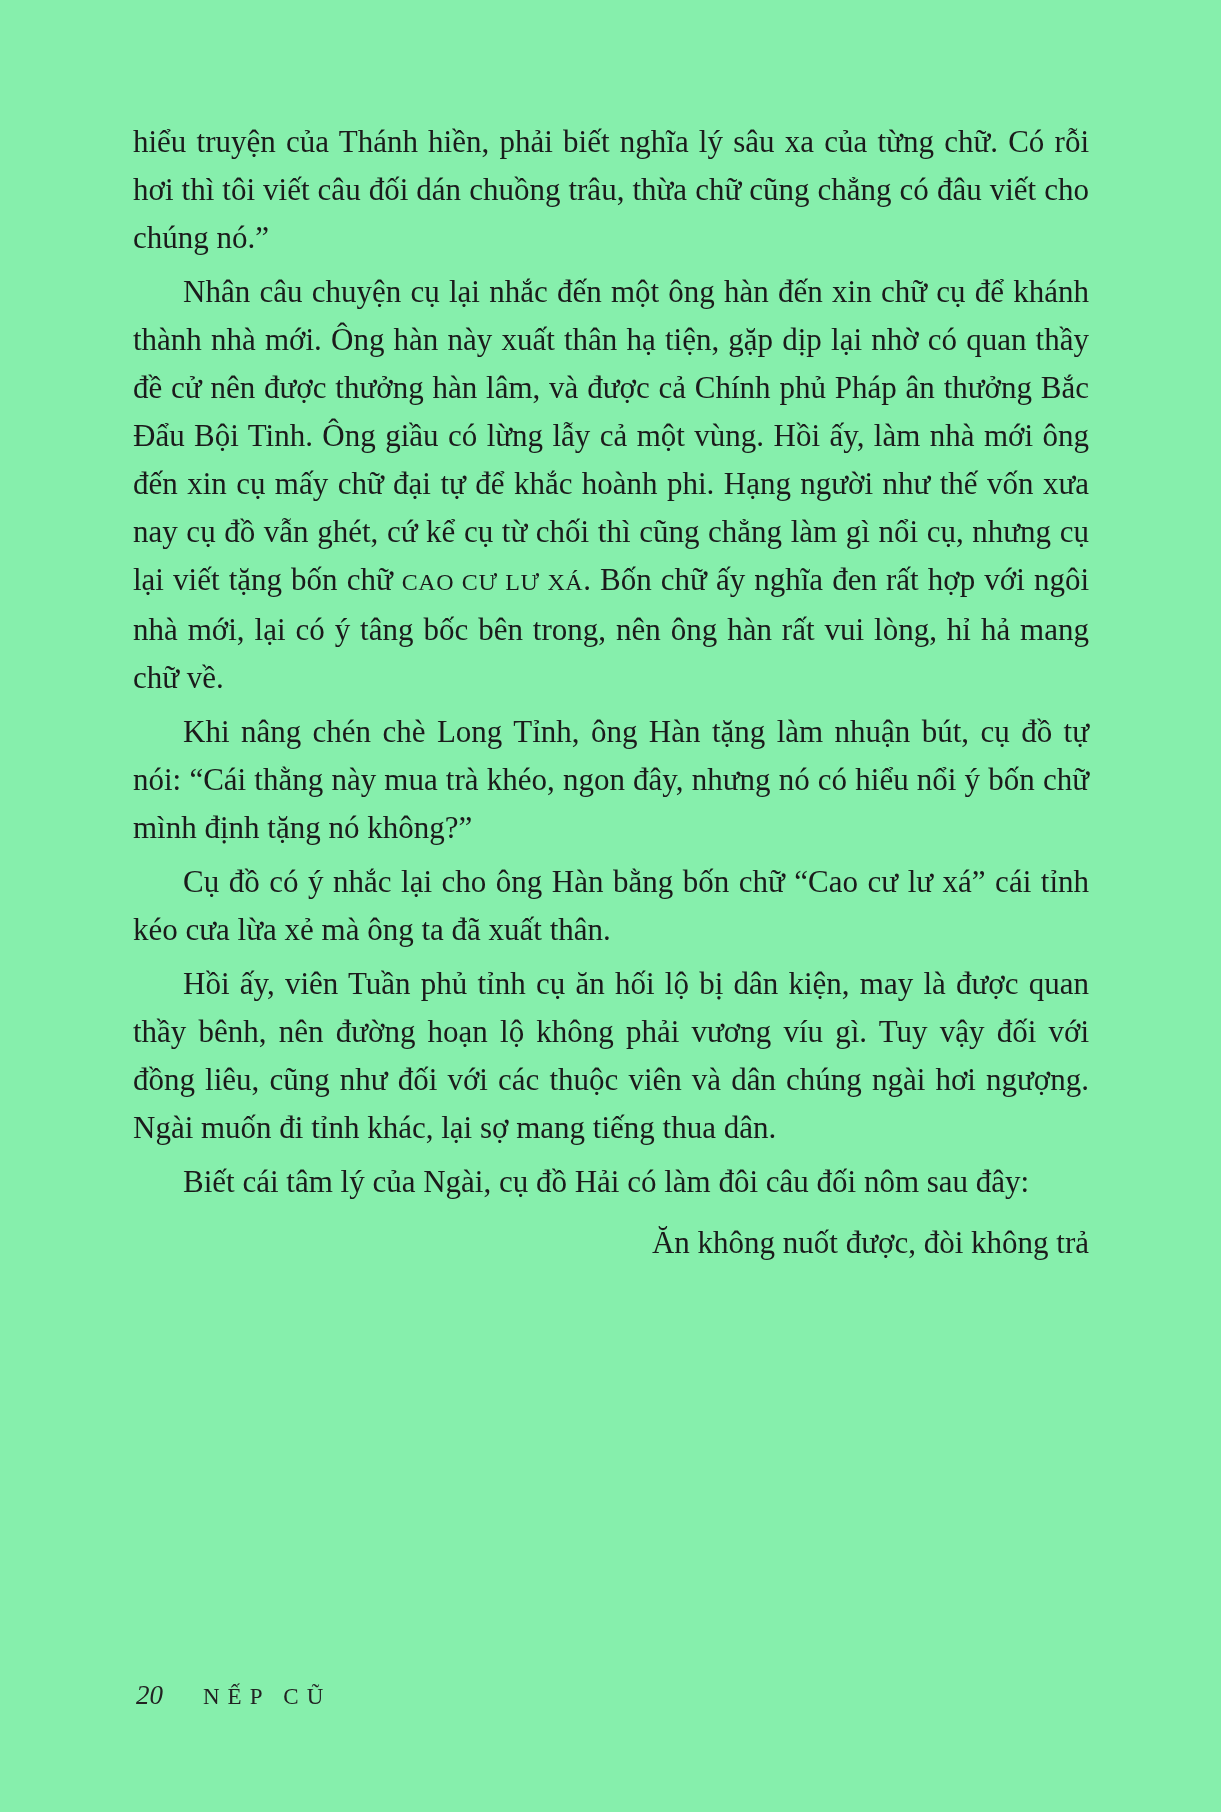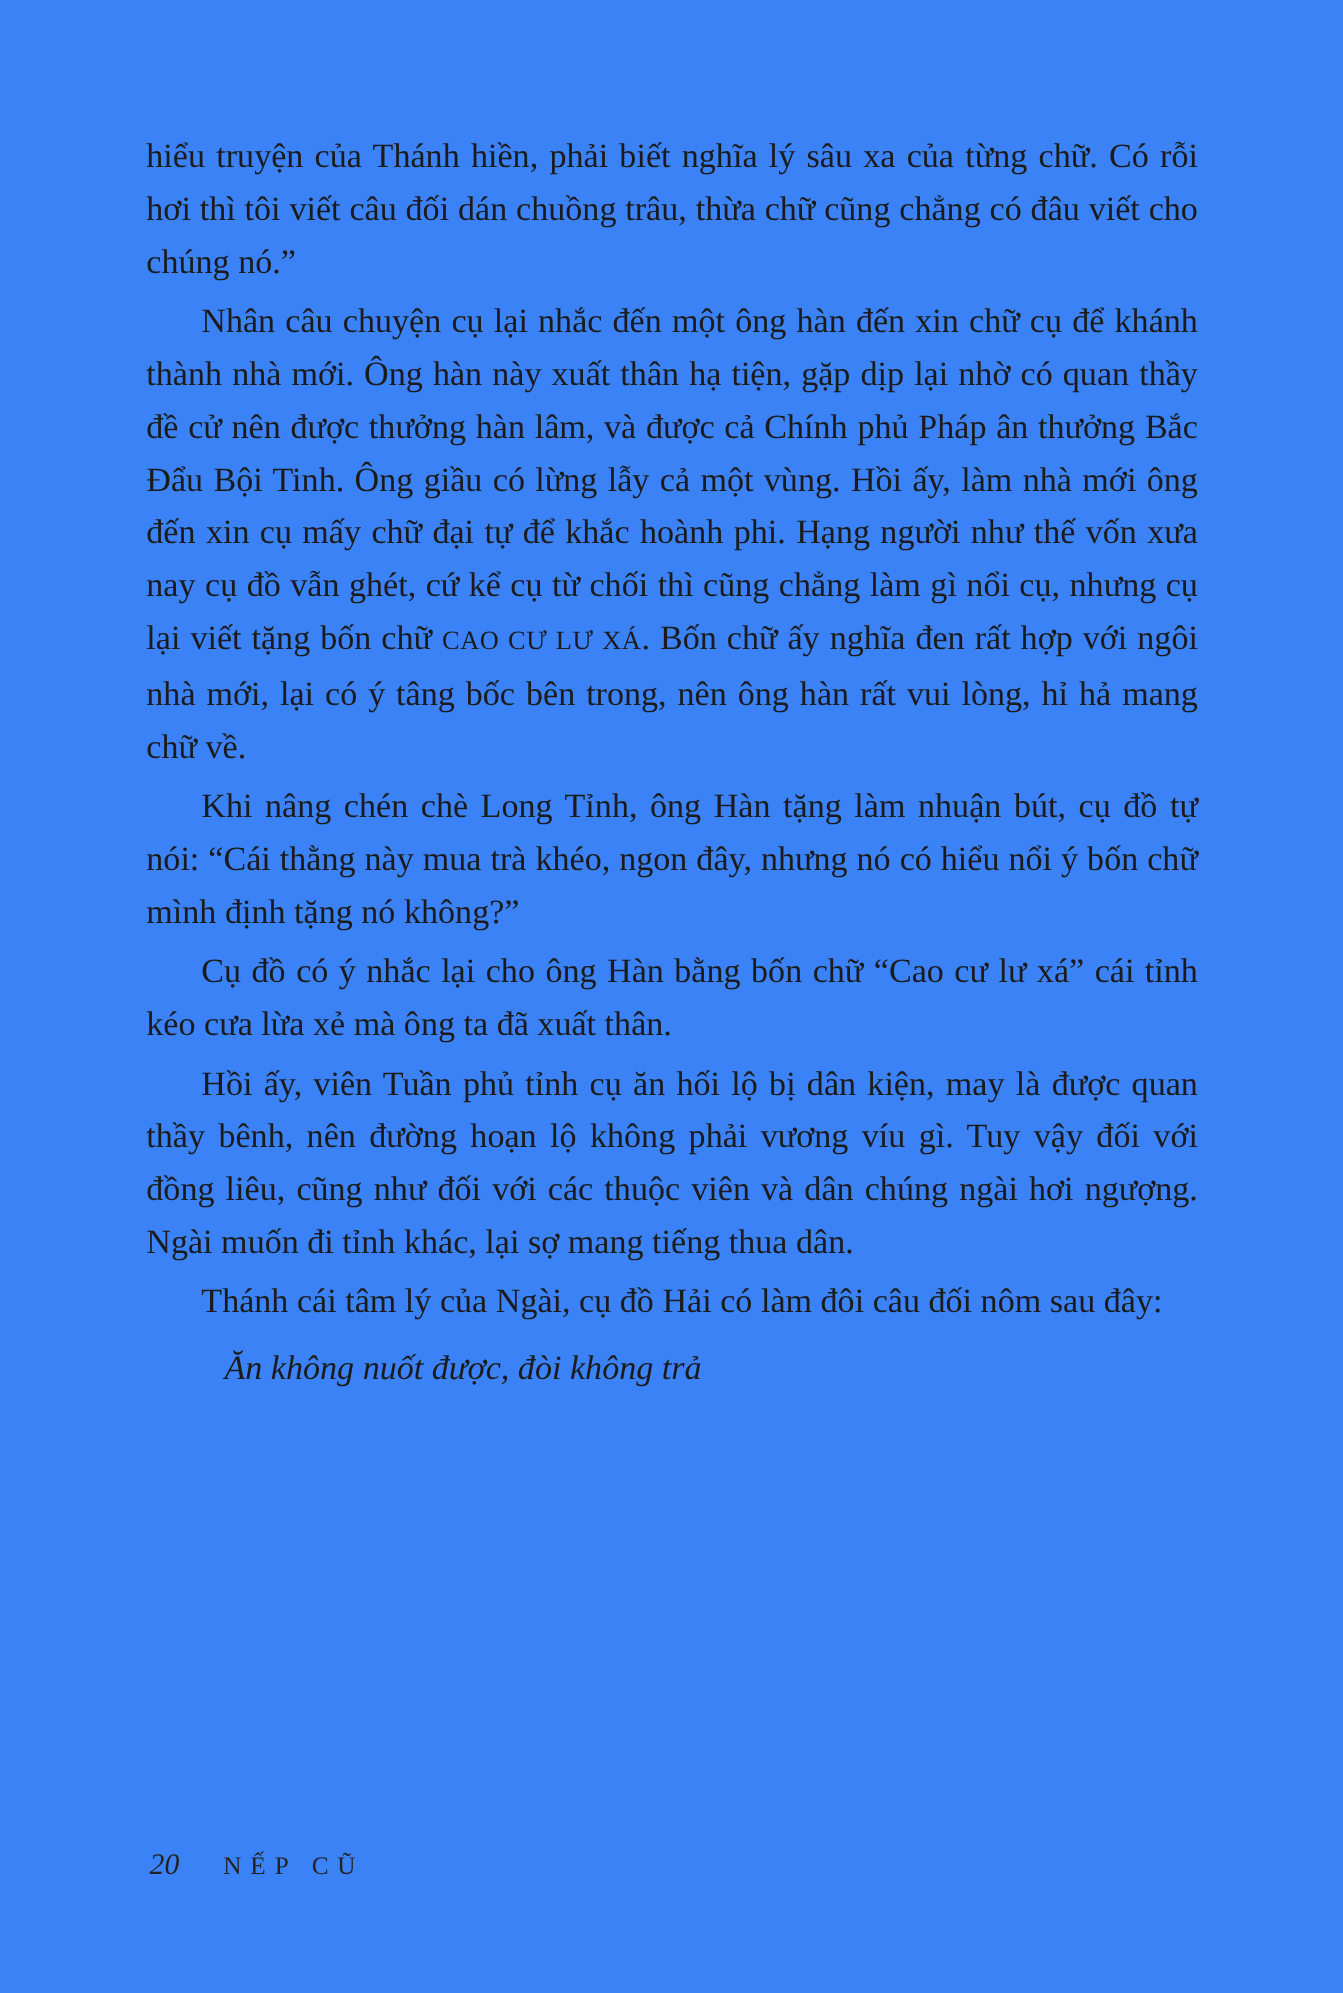--- a/index.html
+++ b/index.html
@@ -9,21 +9,21 @@
   body {
     width: 1221px;
     height: 1812px;
     background: #ffffff;
     position: relative;
     overflow: hidden;
   }
   .page {
     position: absolute;
     inset: 0;
-    background: #3b82f6;
+    background: #86efac;
   }
   .text-block {
     position: absolute;
     left: 133px;
     top: 118px;
     width: 956px;
     font-family: "Liberation Serif", "DejaVu Serif", serif;
     font-size: 31px;
     line-height: 48px;
     color: #1b1b1b;
@@ -35,23 +35,22 @@
     text-indent: 50px;
   }
   .text-block p.noindent {
     text-indent: 0;
   }
   .caps-phrase {
     font-size: 24px;
     letter-spacing: 0.5px;
   }
   .verse {
-    margin: 12px 0 0 71px;
-    font-style: italic;
-    text-align: left;
+    margin: 12px 0 0 114px;
+    text-align: right;
     line-height: 49px;
   }
   .verse p {
     margin: 0;
     text-indent: 0;
   }
   .footer {
     position: absolute;
     left: 136px;
     top: 1680px;
@@ -81,21 +80,21 @@
 
     <p><span>Nhân câu chuyện cụ lại nhắc đến một ông hàn đến xin chữ cụ để khánh thành nhà mới. Ông hàn này xuất thân hạ tiện, gặp dịp lại nhờ có quan thầy đề cử nên được thưởng hàn lâm, và được cả Chính phủ Pháp ân thưởng Bắc Đẩu Bội Tinh. Ông giầu có lừng lẫy cả một vùng. Hồi ấy, làm nhà mới ông đến xin cụ mấy chữ đại tự để khắc hoành phi. Hạng người như thế vốn xưa nay cụ đồ vẫn ghét, cứ kể cụ từ chối thì cũng chẳng làm gì nổi cụ, nhưng cụ lại viết tặng bốn chữ </span><span class="caps-phrase">CAO CƯ LƯ XÁ</span><span>. Bốn chữ ấy nghĩa đen rất hợp với ngôi nhà mới, lại có ý tâng bốc bên trong, nên ông hàn rất vui lòng, hỉ hả mang chữ về.</span></p>
 
     <p>Khi nâng chén chè Long Tỉnh, ông Hàn tặng làm nhuận bút, cụ đồ tự nói: “Cái thằng này mua trà khéo, ngon đây, nhưng nó có hiểu nổi ý bốn chữ mình định tặng nó không?”</p>
 
     <p>Cụ đồ có ý nhắc lại cho ông Hàn bằng bốn chữ “Cao cư lư xá” cái tỉnh kéo cưa lừa xẻ mà ông ta đã xuất thân.</p>
 
 
     <p>Hồi ấy, viên Tuần phủ tỉnh cụ ăn hối lộ bị dân kiện, may là được quan thầy bênh, nên đường hoạn lộ không phải vương víu gì. Tuy vậy đối với đồng liêu, cũng như đối với các thuộc viên và dân chúng ngài hơi ngượng. Ngài muốn đi tỉnh khác, lại sợ mang tiếng thua dân.</p>
 
-    <p>Thánh cái tâm lý của Ngài, cụ đồ Hải có làm đôi câu đối nôm sau đây:</p>
+    <p>Biết cái tâm lý của Ngài, cụ đồ Hải có làm đôi câu đối nôm sau đây:</p>
 
     <div class="verse">
       <p>Ăn không nuốt được, đòi không trả</p>
     </div>
 
   </section>
 
   <footer class="footer">
     <span class="pagenum">20</span>
     <span class="booktitle">NẾP CŨ</span>

